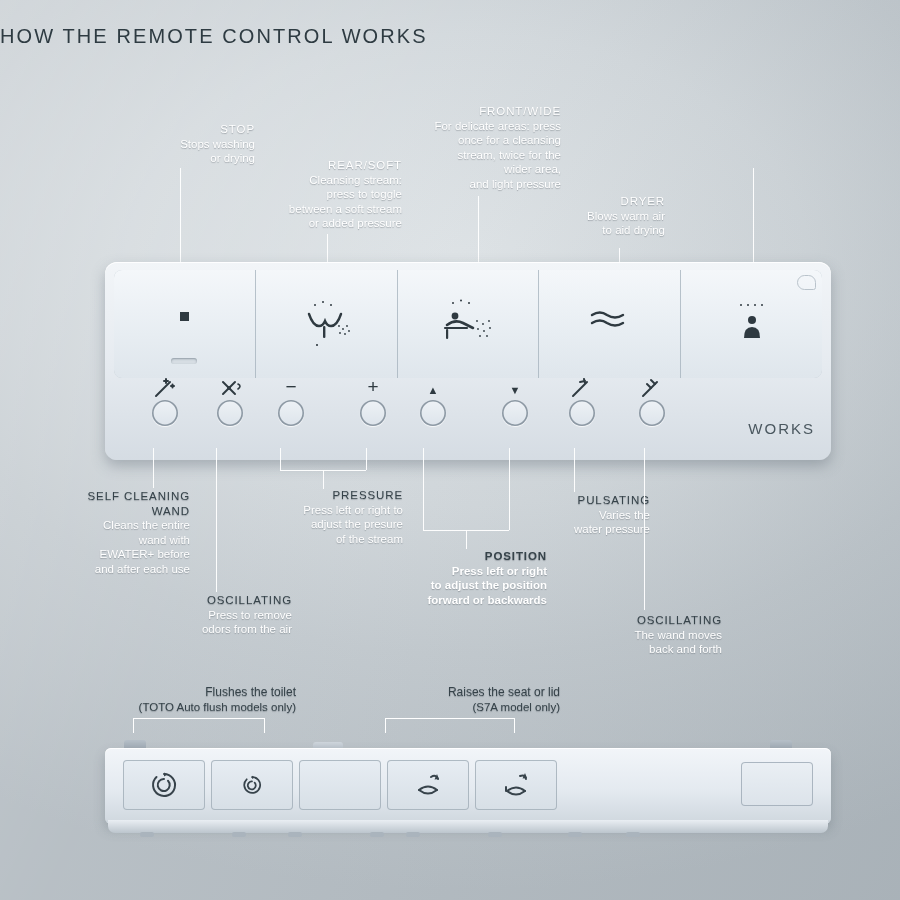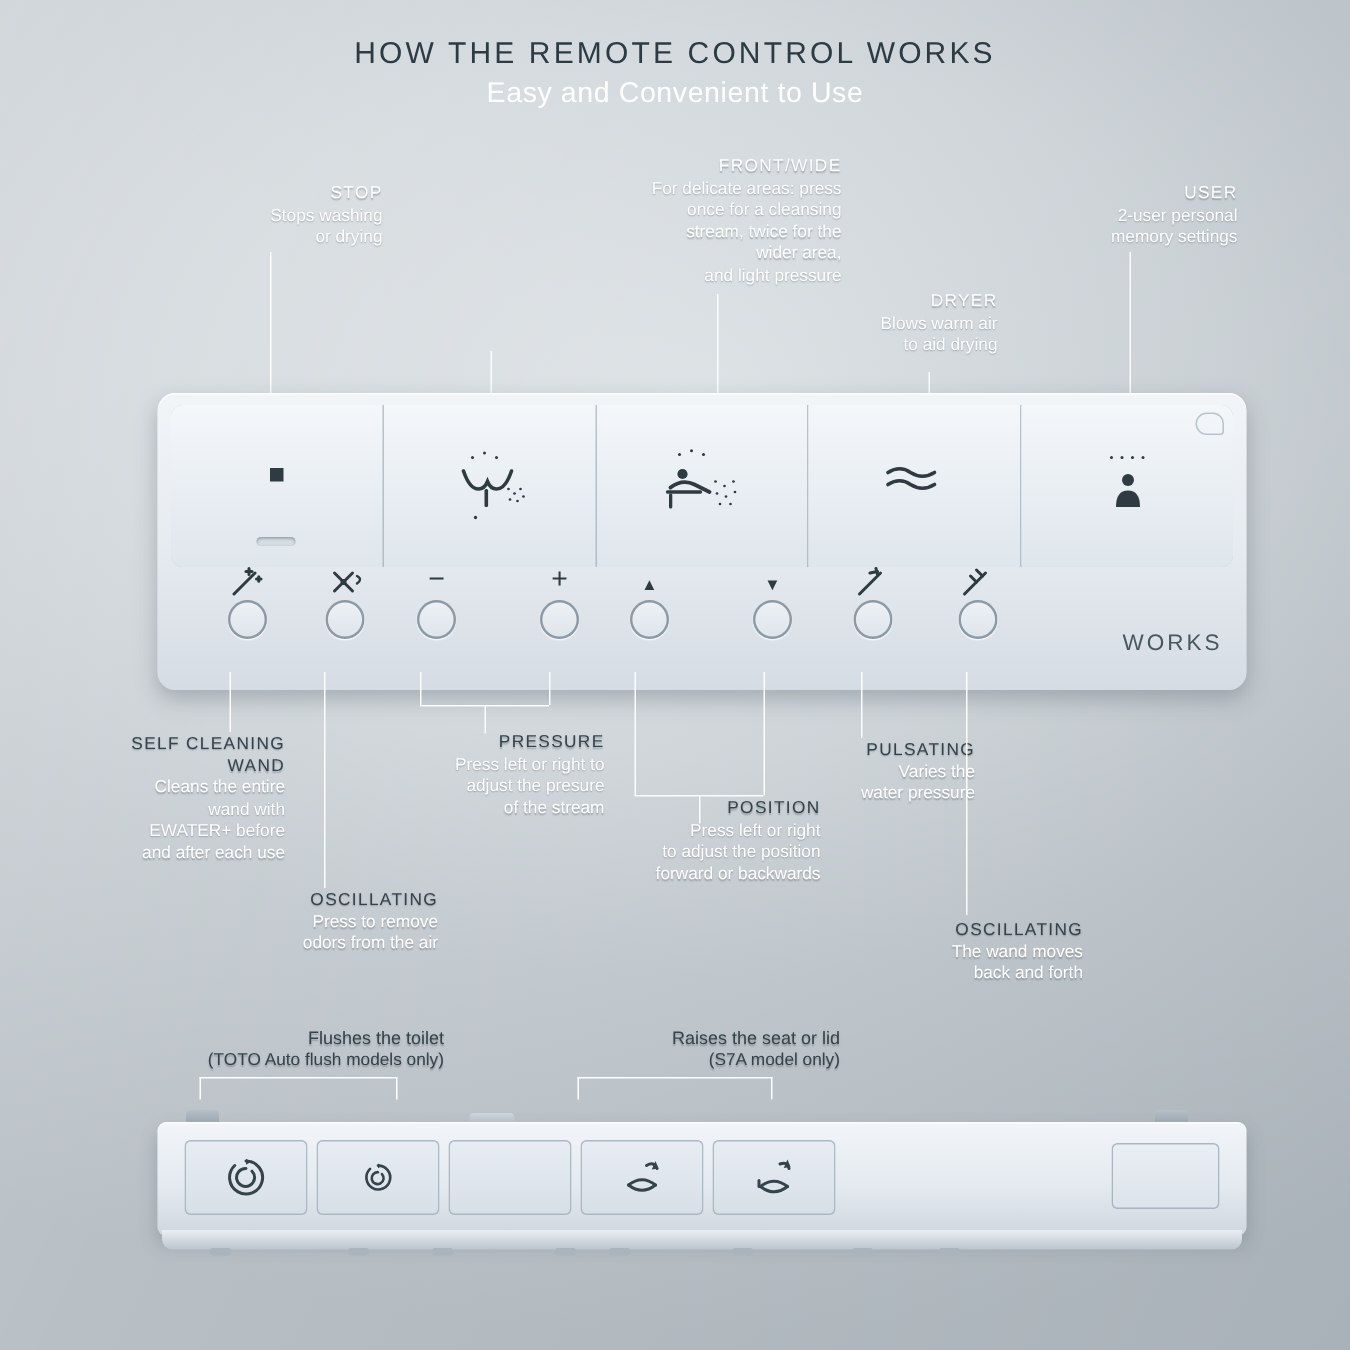--- a/index.html
+++ b/index.html
@@ -26,21 +26,21 @@
     position: absolute;
     inset: 0;
     background: linear-gradient(115deg, rgba(255,255,255,0.28) 0%, rgba(255,255,255,0.05) 35%, rgba(120,132,140,0.18) 100%);
     pointer-events: none;
   }
 
   
   .title {
     position: absolute;
     width: 100%;
-    text-align: center;
+    text-align: left;
     color: #2e3b42;
     letter-spacing: 2.1px;
     font-size: 20px;
     top: 25px;
   }
   .subtitle {
     position: absolute;
     width: 100%;
     text-align: center;
     color: #ffffff;
@@ -249,53 +249,54 @@
     border-bottom: none;
     height: 14px;
   }
 </style>
 </head>
 <body>
 
 <div id="stage">
 
   <div class="title">HOW THE REMOTE CONTROL WORKS</div>
-  <div class="subtitle">Easy and Convenient to Use</div>
 
   <div class="callout" style="left:110px; top:122px; width:145px;">
     <span class="hd">STOP</span>
     <span class="bd" style="white-space:pre-line">Stops washing
 or drying</span>
   </div>
   <div class="leader v" style="left:180px; top:168px; height:96px;"></div>
 
+  <div class="callout" style="left:252px; top:158px; width:150px;">
+    <span class="hd">REAR/SOFT</span>
+    <span class="bd" style="white-space:pre-line">Cleansing stream:
+press to toggle
+between a soft stream
+or added pressure</span>
+  </div>
   <div class="leader v" style="left:327px; top:234px; height:30px;"></div>
 
   <div class="callout" style="left:395px; top:104px; width:166px;">
     <span class="hd">FRONT/WIDE</span>
     <span class="bd" style="white-space:pre-line">For delicate areas: press
 once for a cleansing
 stream,  twice for the
 wider area,
 and light pressure</span>
   </div>
   <div class="leader v" style="left:478px; top:196px; height:68px;"></div>
 
   <div class="callout" style="left:523px; top:194px; width:142px;">
     <span class="hd">DRYER</span>
     <span class="bd" style="white-space:pre-line">Blows warm air
 to aid drying</span>
   </div>
   <div class="leader v" style="left:619px; top:248px; height:16px;"></div>
 
-  <div class="callout" style="left:683px; top:122px; width:142px;">
-    <span class="hd">USER</span>
-    <span class="bd" style="white-space:pre-line">2-user personal
-memory settings</span>
-  </div>
   <div class="leader v" style="left:753px; top:168px; height:96px;"></div>
 
   <div id="remote">
 
     <div id="topRow">
 
       <div class="bigkey">
         <div class="glyph">
             <div class="stopsq"></div>
           </div>
@@ -465,21 +466,21 @@
     <span class="hd">PRESSURE</span>
     <span class="bd" style="color:#fff;white-space:pre-line">Press left or right to
 adjust the presure
 of the stream</span>
   </div>
 
   <div class="leader h" style="left:423px; top:530px; width:86px;"></div>
   <div class="leader v" style="left:423px; top:448px; height:82px;"></div>
   <div class="leader v" style="left:509px; top:448px; height:82px;"></div>
   <div class="leader v" style="left:466px; top:530px; height:19px;"></div>
-  <div class="callout dark" style="left:385px; top:532px; width:162px;">
+  <div class="callout dark" style="left:385px; top:549px; width:162px;font-weight:bold;">
     <span class="hd">POSITION</span>
     <span class="bd" style="color:#fff;white-space:pre-line">Press left or right
 to adjust the position
 forward or backwards</span>
   </div>
 
   <div class="leader v" style="left:574px; top:448px; height:44px;"></div>
   <div class="callout dark" style="left:500px; top:493px; width:150px;">
     <span class="hd">PULSATING</span>
     <span class="bd" style="color:#fff;white-space:pre-line">Varies the

